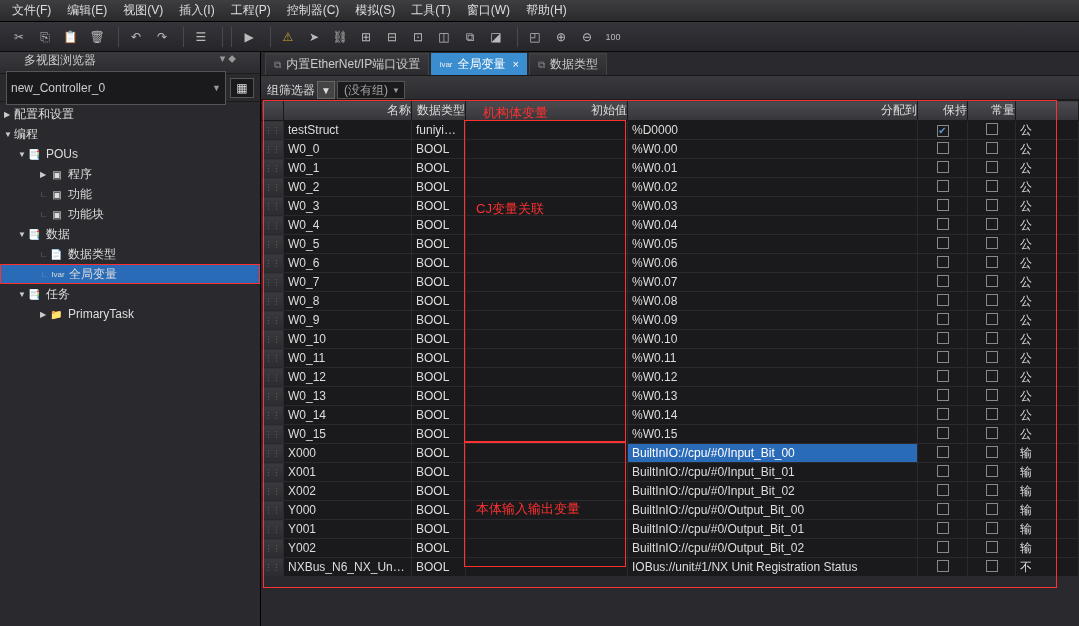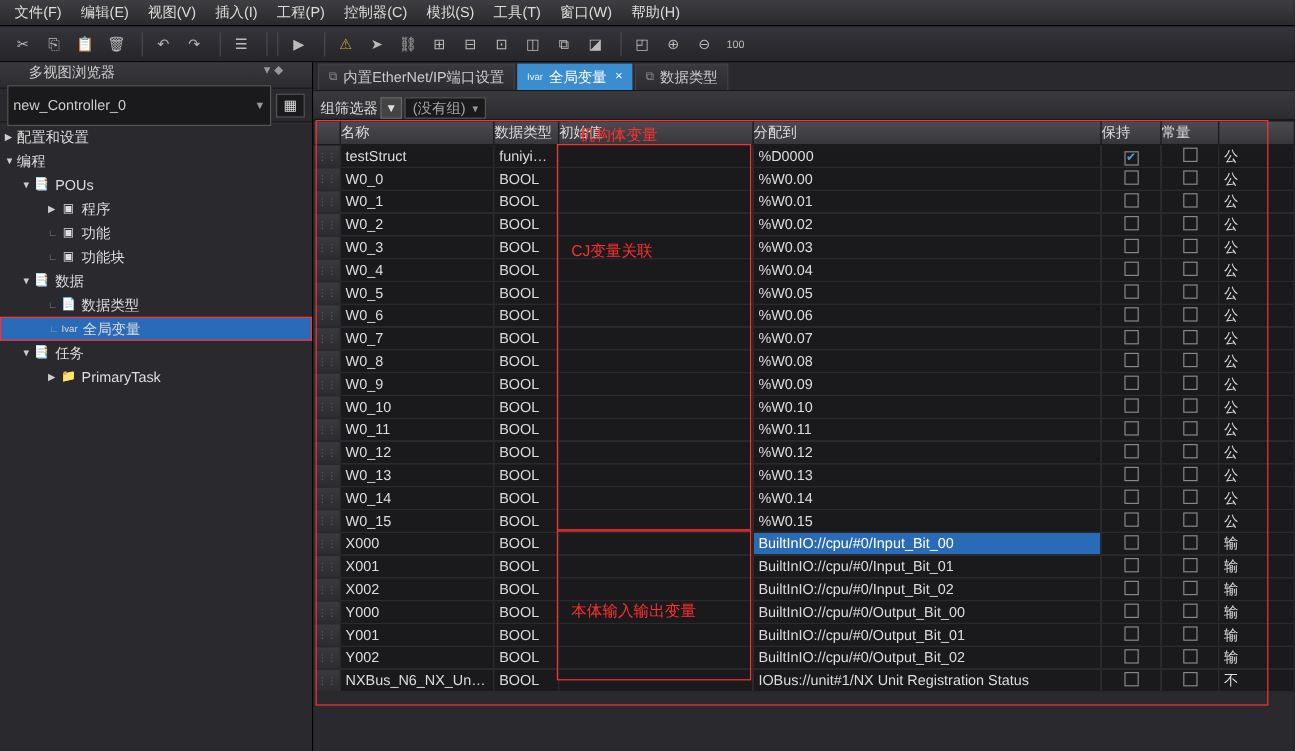--- a/index.html
+++ b/index.html
@@ -34,21 +34,21 @@
 .tab.active{background:#3a8ed0;color:#fff}
 .tab .close{font-size:11px;margin-left:2px}
 .tab-icon{font-size:10px;color:#888}
 .tab.active .tab-icon{color:#eee}
 .filter-bar{height:24px;background:linear-gradient(#3a3a3e,#2c2c30);display:flex;align-items:flex-end;padding:0 6px;gap:2px;border-bottom:1px solid #1a1a1a}
 .filter-btn{width:18px;height:18px;background:#444;border:1px solid #666;display:flex;align-items:center;justify-content:center;font-size:10px}
 .filter-dropdown{height:18px;background:#1a1a1c;border:1px solid #555;padding:0 16px 0 6px;color:#a3a3a3;display:flex;align-items:center;position:relative}
 .filter-dropdown::after{content:"▼";position:absolute;right:4px;font-size:8px;color:#999}
 .table-wrap{flex:1;overflow:auto;position:relative}
 table{border-collapse:collapse;width:100%;table-layout:fixed}
-th{background:linear-gradient(#4a4a50,#36363a);color:#ddd;font-weight:normal;height:20px;border:1px solid #1a1a1a;text-align:left;font-size:12px}
+th{background:linear-gradient(#4a4a50,#36363a);color:#ddd;font-weight:normal;height:20px;border:1px solid #1a1a1a;text-align:right;font-size:12px}
 td{height:19px;border:1px solid #2a2a2e;background:#1a1a1c;color:#ddd;padding:0 4px;overflow:hidden;white-space:nowrap;text-overflow:ellipsis}
 td.grip{width:20px;text-align:center;background:linear-gradient(#3a3a3e,#2c2c30);color:#666;font-size:8px;padding:0}
 td.sel{background:#2a6bb8;color:#fff}
 .chk{width:12px;height:12px;border:1px solid #888;display:inline-block;margin:0 auto;background:#1a1a1c}
 .chk.on::after{content:"✔";color:#5b9bd5;font-size:10px;line-height:10px;display:block;text-align:center}
 td.center{text-align:center}
 .annot{position:absolute;color:#ff3030;font-size:13px;font-weight:400;pointer-events:none;z-index:5}
 .redbox{position:absolute;border:1.5px solid #ff3030;pointer-events:none;z-index:4}
 </style>
 </head>

